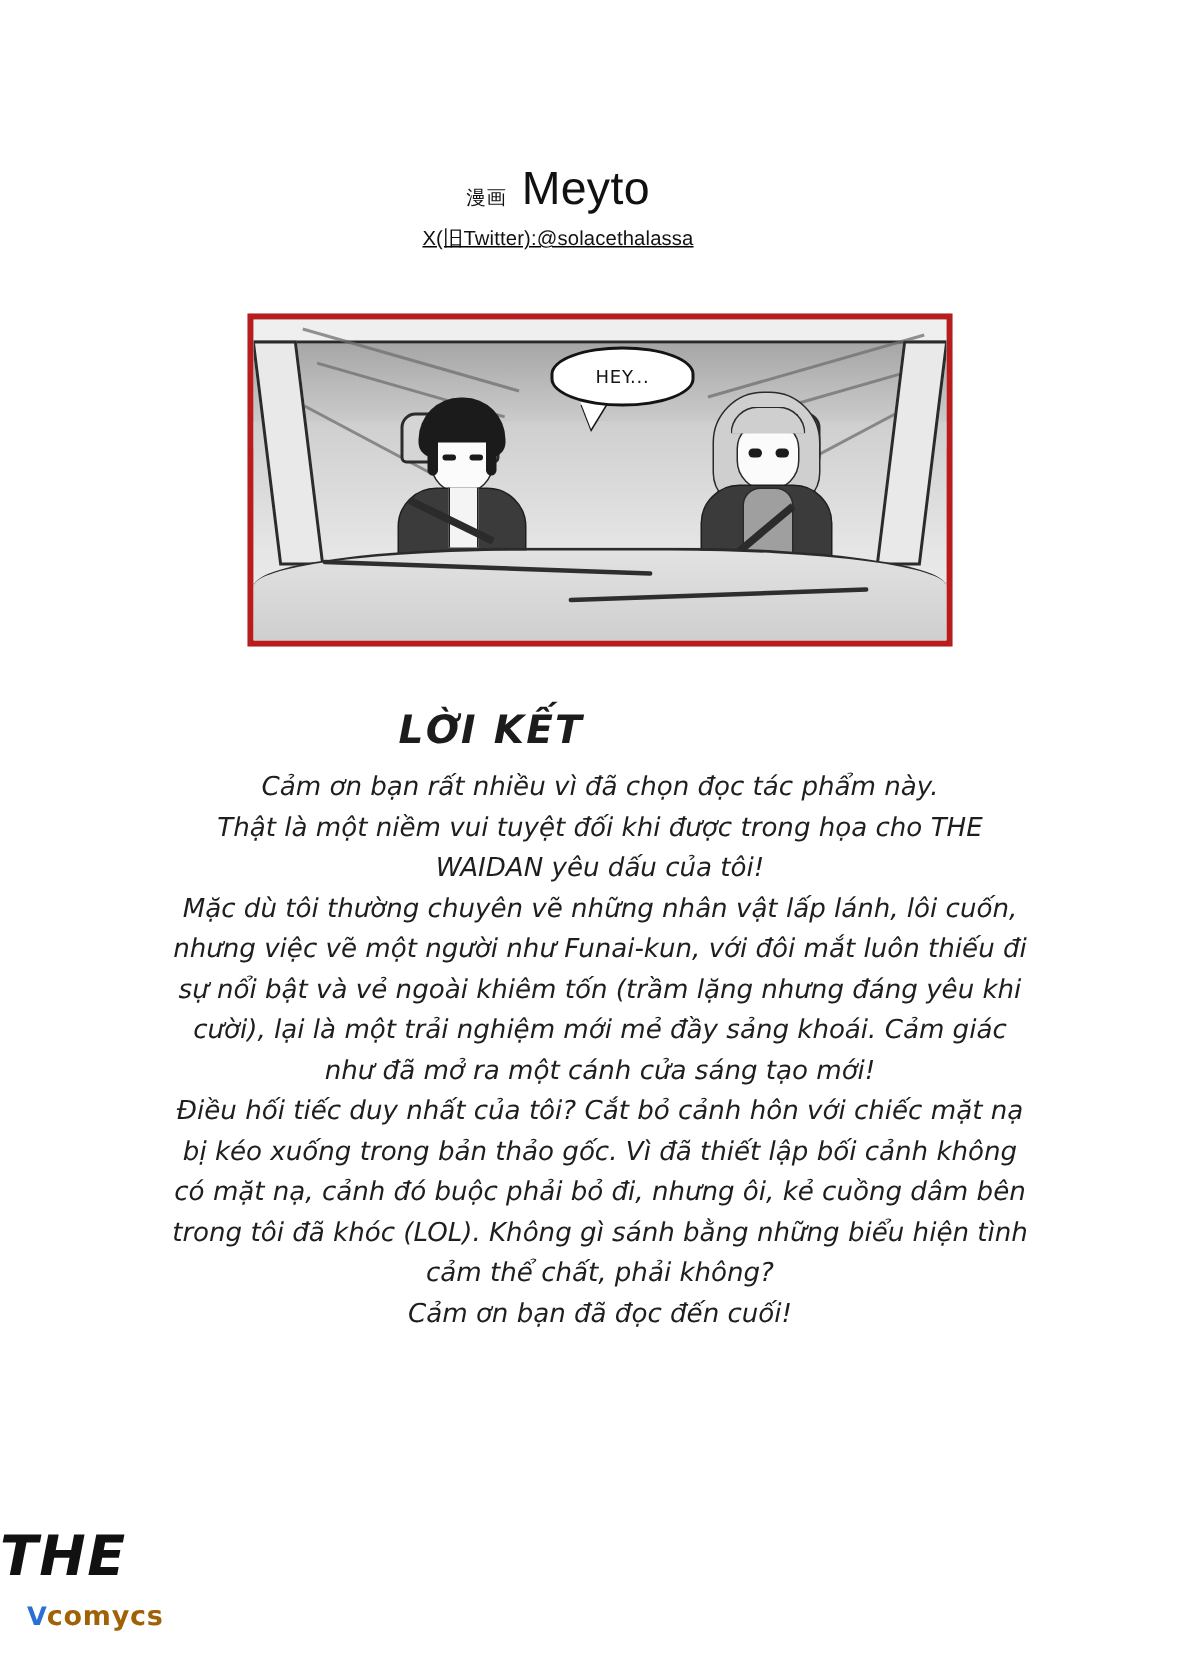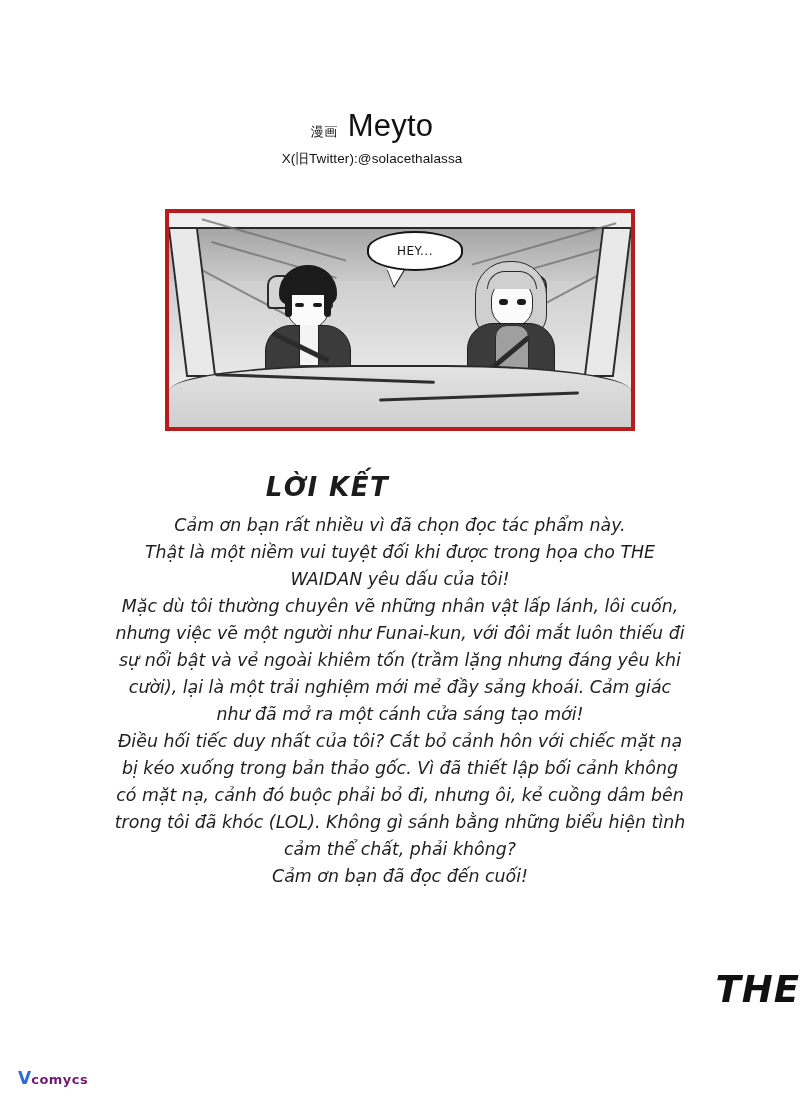--- a/index.html
+++ b/index.html
@@ -14,20 +14,21 @@
     width: 800px; height: 1104px;
     background: #ffffff;
     overflow: hidden;
   }
 
   
   .credit-block {
     position: absolute;
     top: 108px; left: 0; width: 744px;
     text-align: center;
+    text-decoration: underline;
   }
   .credit-line1 {
     display: inline-flex;
     align-items: baseline;
     gap: 10px;
   }
   .credit-kanji {
     font-size: 13px;
     color: #111;
     letter-spacing: 0.5px;
@@ -155,22 +156,22 @@
     line-height: 27px;
     color: #1e1e1e;
     font-family: "DejaVu Sans", sans-serif;
     font-style: italic;
   }
   .afterword-body p { margin: 0 0 0 0; }
 
   
   .logo {
     position: absolute;
-    top: 968px; left: 0; width: 800px;
-    text-align: right;
+    top: 1016px; left: 0; width: 800px;
+    text-align: left;
   }
   .logo-inner {
     display: inline-flex; align-items: center; gap: 4px;
   }
   .logo-the {
     font-size: 37px; font-weight: 700; color: #111;
     font-family: "DejaVu Sans", sans-serif; letter-spacing: 1px;
     font-style: italic;
   }
   .logo-kanji {
@@ -183,21 +184,21 @@
   .watermark {
     position: absolute;
     left: 18px; bottom: 16px;
     display: flex; align-items: baseline;
   }
   .wm-v {
     font-size: 17px; font-weight: 700; color: #2b6fd4;
     font-family: "DejaVu Sans", sans-serif;
   }
   .wm-rest {
-    font-size: 13px; font-weight: 700; color: #701a75;
+    font-size: 18px; font-weight: 700; color: #a16207;
     font-family: "DejaVu Sans", sans-serif; letter-spacing: .5px;
   }
 </style>
 </head>
 <body>
 
 <div class="page">
 
   <div class="credit-block">
     <div class="credit-line1">

